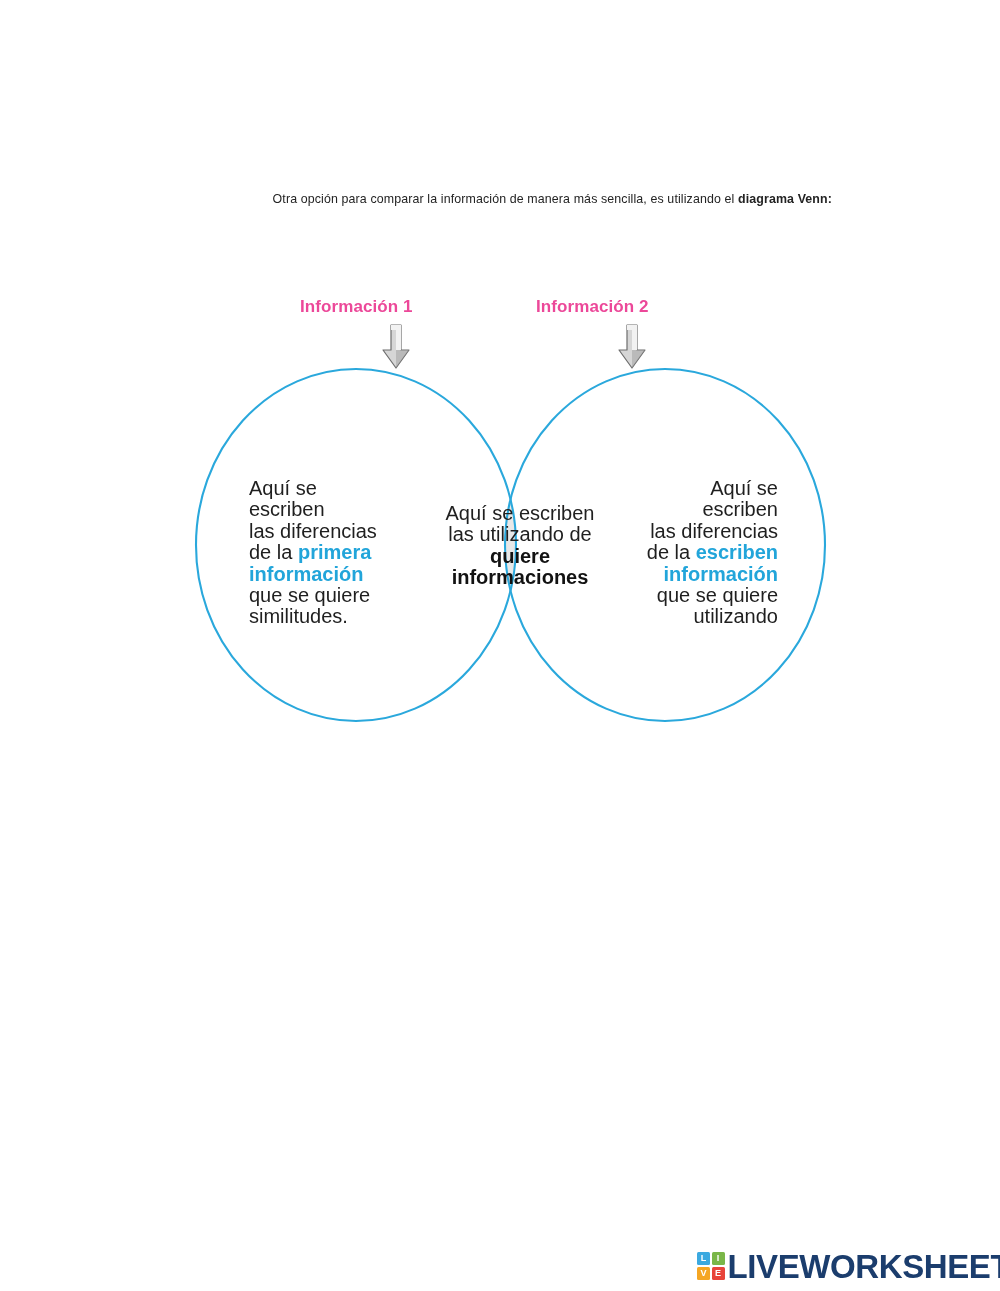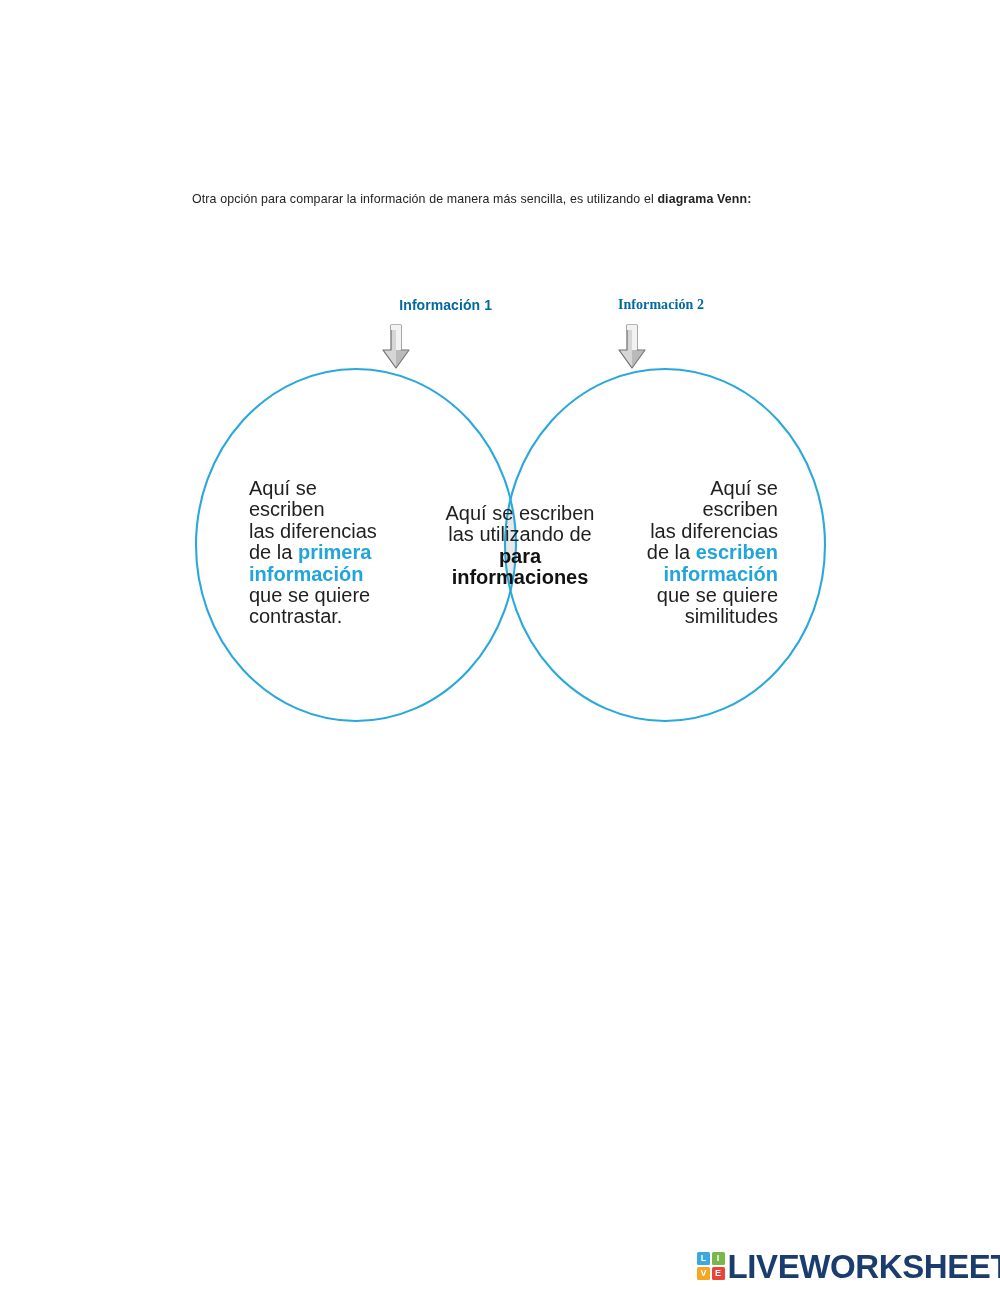--- a/index.html
+++ b/index.html
@@ -20,49 +20,50 @@
   .intro {
     position: absolute;
     left: 192px;
     top: 191px;
     width: 640px;
     font-size: 12.4px;
     line-height: 17px;
     color: #232323;
     letter-spacing: 0.01em;
     white-space: nowrap;
+    text-align: right;
   }
   .intro .bold { font-weight: bold; }
 
   
   .venn-stage {
     position: absolute;
     left: 0;
     top: 0;
     width: 1000px;
     height: 780px;
   }
   .venn-svg {
     position: absolute;
     left: 0;
     top: 0;
   }
 
   
   .circle-label {
     position: absolute;
-    font-size: 14px;
-    font-weight: bold;
-    color: #0369a1;
+    font-size: 17px;
+    font-weight: bold;
+    color: #ec4899;
     letter-spacing: 0.005em;
     white-space: nowrap;
-    text-align: right;
+    text-align: left;
   }
   .circle-label.left  { left: 300px; top: 297px; width: 192px; }
-  .circle-label.right { left: 512px; top: 297px; width: 192px; font-family: Liberation Serif, serif; }
+  .circle-label.right { left: 536px; top: 297px; width: 192px; }
 
   
   .arrow-wrap {
     position: absolute;
     width: 34px;
     height: 46px;
   }
   .arrow-wrap.left  { left: 379px; top: 324px; }
   .arrow-wrap.right { left: 615px; top: 324px; }
 
@@ -162,36 +163,36 @@
       <polygon points="17,26 30,26 17,44" fill="#9a9a9a" stroke="none" opacity="0.45"></polygon>
     </svg>
   </div>
 
   <div class="venn-text left">
     <div>Aquí se escriben</div>
     <div>las diferencias</div>
     <div><span>de la </span><span class="hl">primera</span></div>
     <div class="hl">información</div>
     <div>que se quiere</div>
-    <div>contrastar.</div>
+    <div>similitudes.</div>
   </div>
 
   <div class="venn-text center">
     <div>Aquí se escriben</div>
     <div>las utilizando de</div>
-    <div class="strong">para informaciones</div>
+    <div class="strong">quiere informaciones</div>
   </div>
 
   <div class="venn-text right">
     <div>Aquí se escriben</div>
     <div>las diferencias</div>
     <div><span>de la </span><span class="hl">escriben</span></div>
     <div class="hl">información</div>
     <div>que se quiere</div>
-    <div>similitudes</div>
+    <div>utilizando</div>
   </div>
 
 </div>
 
 <div class="lw-logo">
   <div class="lw-mark">
     <div class="lw-cell" style="background: rgb(59, 169, 224);">L</div>
     <div class="lw-cell" style="background: rgb(122, 182, 72);">I</div>
     <div class="lw-cell" style="background: rgb(245, 166, 35);">V</div>
     <div class="lw-cell" style="background: rgb(232, 68, 58);">E</div>

